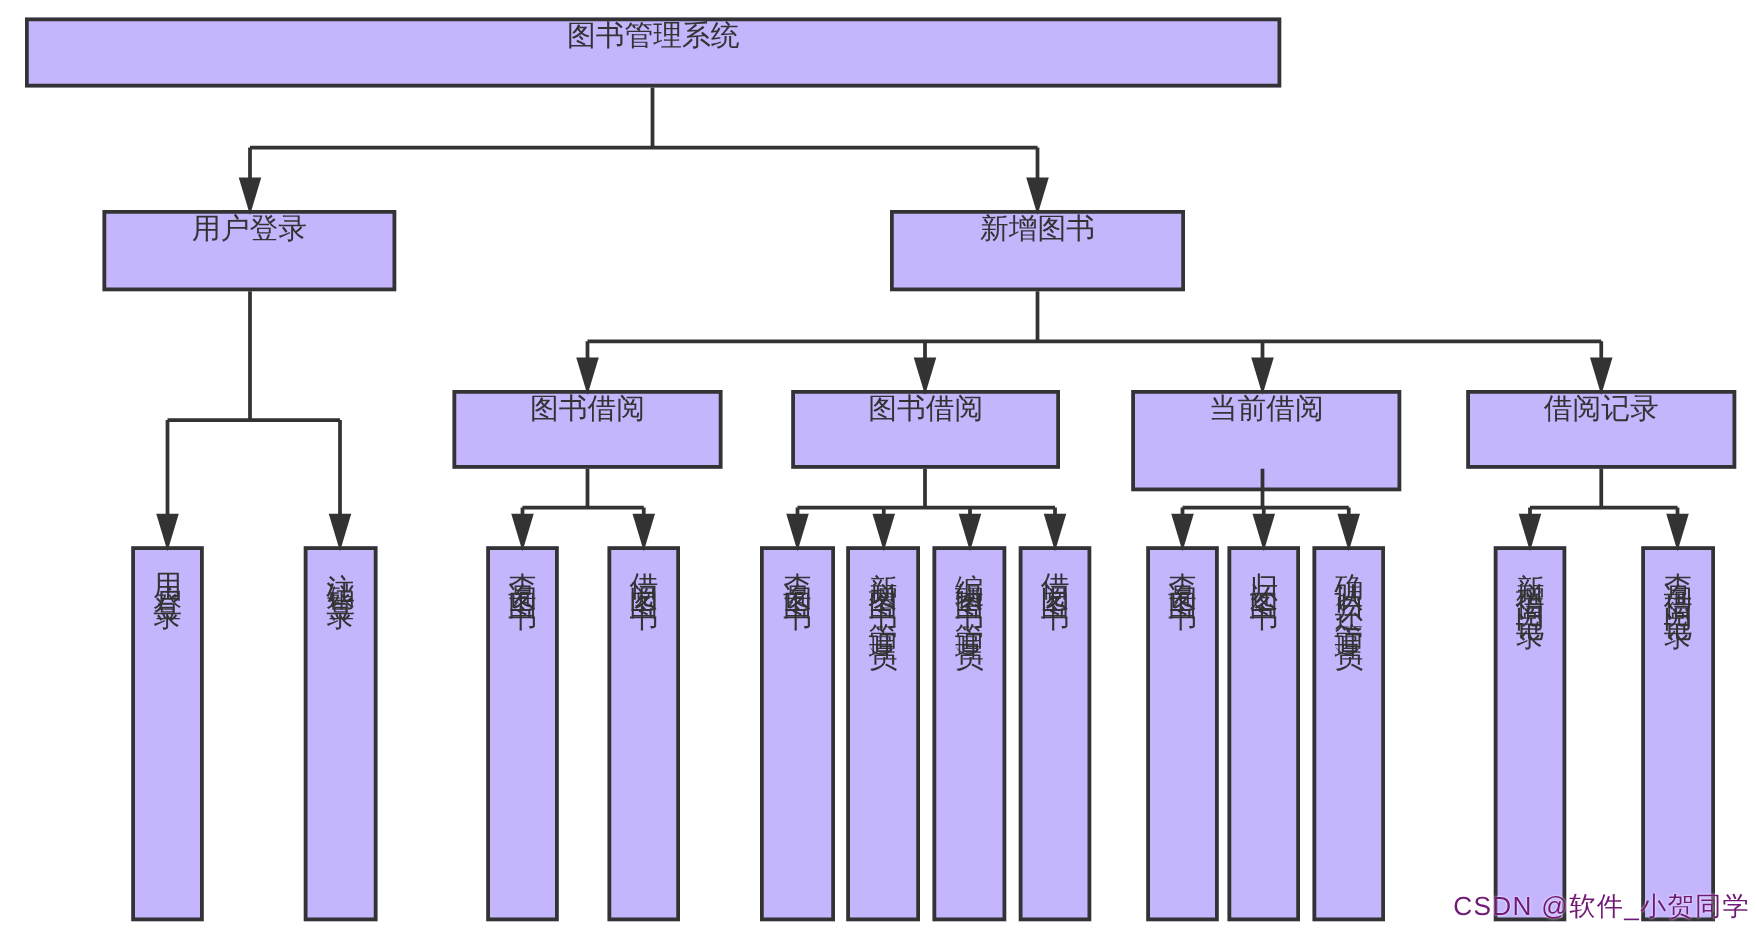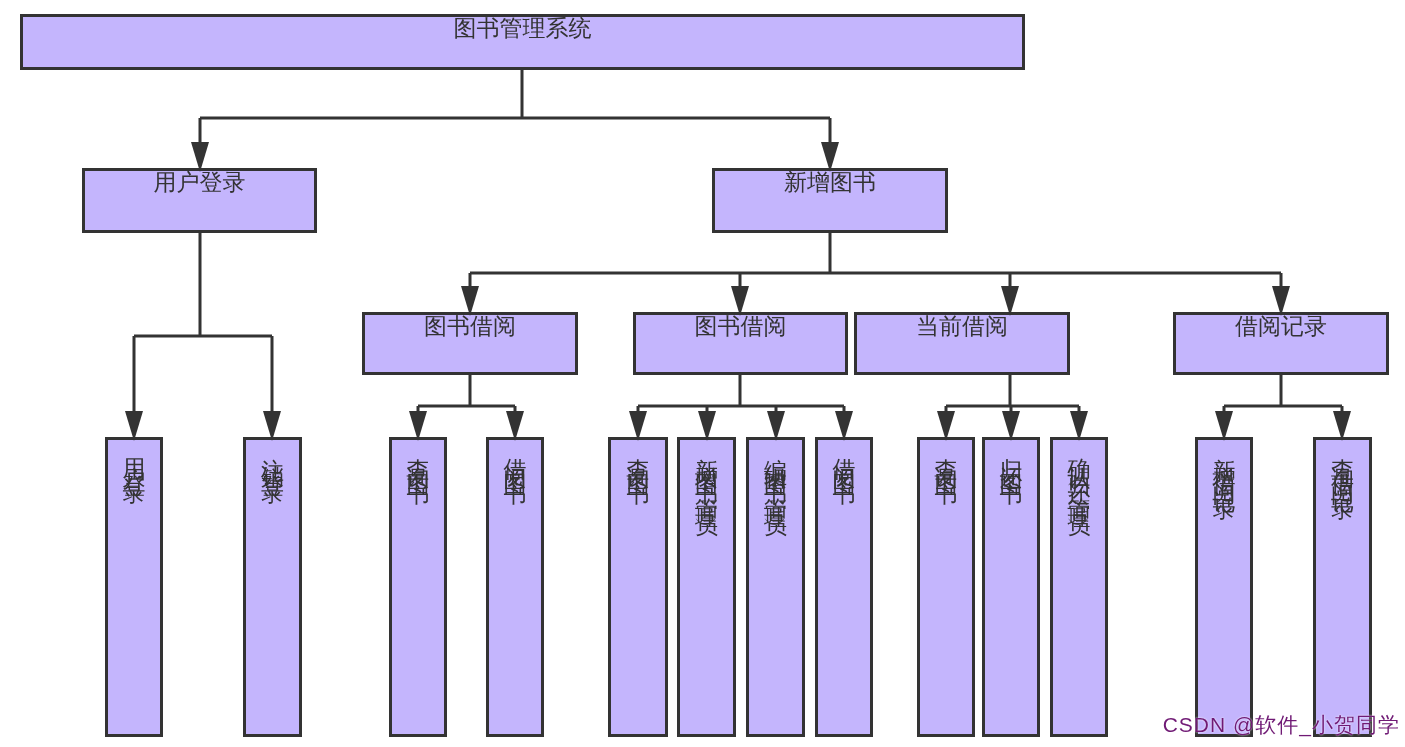--- a/index.html
+++ b/index.html
@@ -69,21 +69,21 @@
   <div class="node" style="left:712px; top:168px; width:236px; height:65px;">
     <span class="lbl">新增图书</span>
   </div>
 
   <div class="node" style="left:362px; top:312px; width:216px; height:63px;">
     <span class="lbl">图书借阅</span>
   </div>
   <div class="node" style="left:633px; top:312px; width:215px; height:63px;">
     <span class="lbl">图书借阅</span>
   </div>
-  <div class="node" style="left:854px; top:312px; width:216px; height:63px;">
+  <div class="node" style="left:905px; top:312px; width:216px; height:81px;">
     <span class="lbl">当前借阅</span>
   </div>
   <div class="node" style="left:1173px; top:312px; width:216px; height:63px;">
     <span class="lbl">借阅记录</span>
   </div>
 
   <div class="node vertical" style="left:105px; top:437px; width:58px; height:300px;">
     <span class="lbl">用户登录</span>
   </div>
   <div class="node vertical" style="left:243px; top:437px; width:59px; height:300px;">

